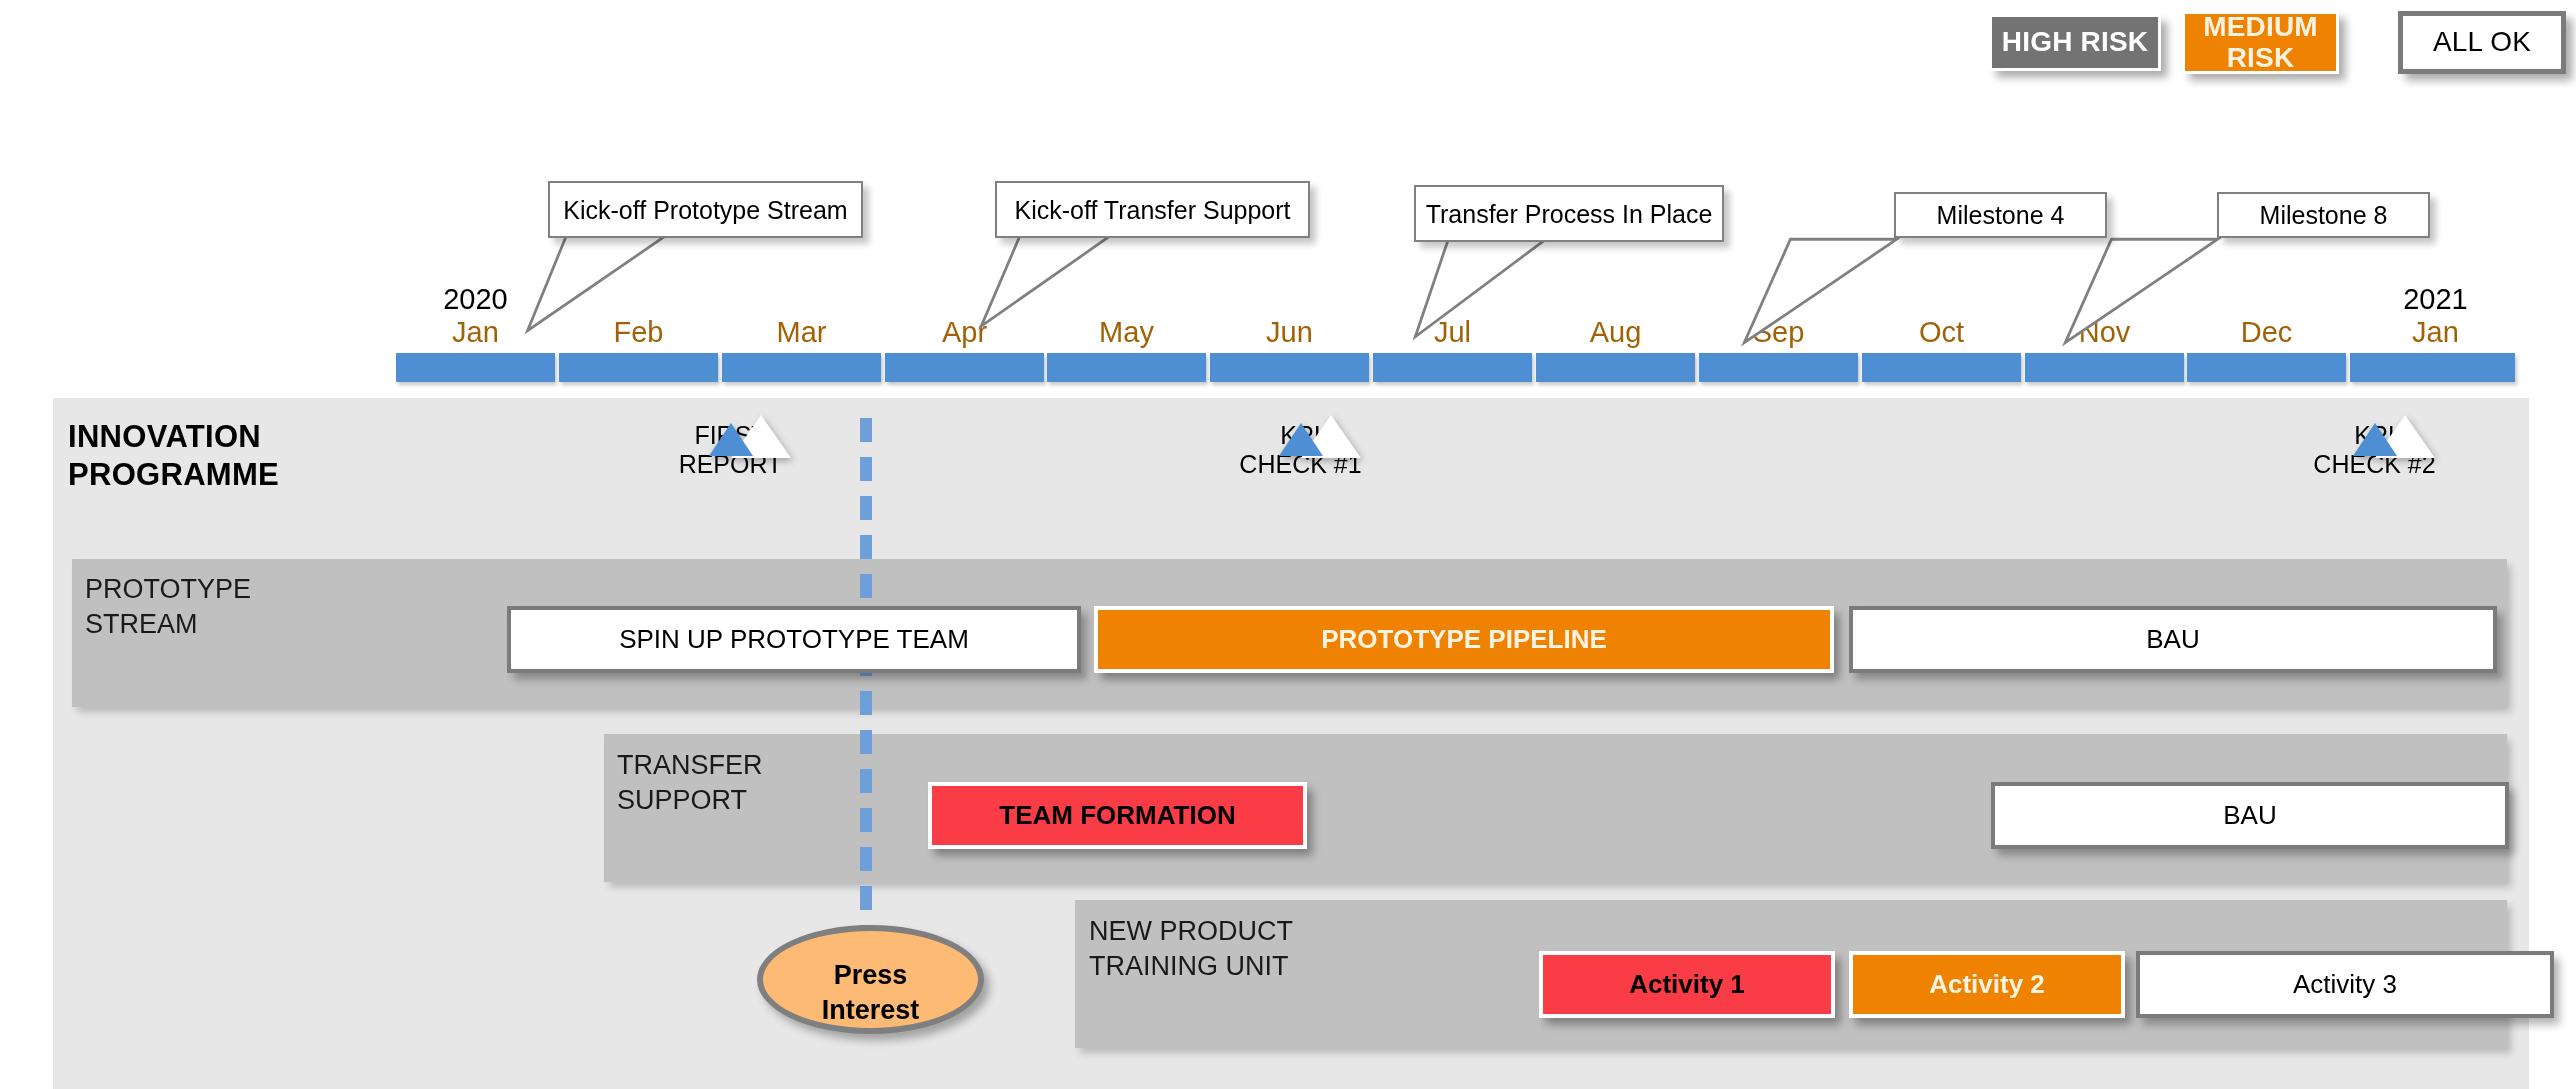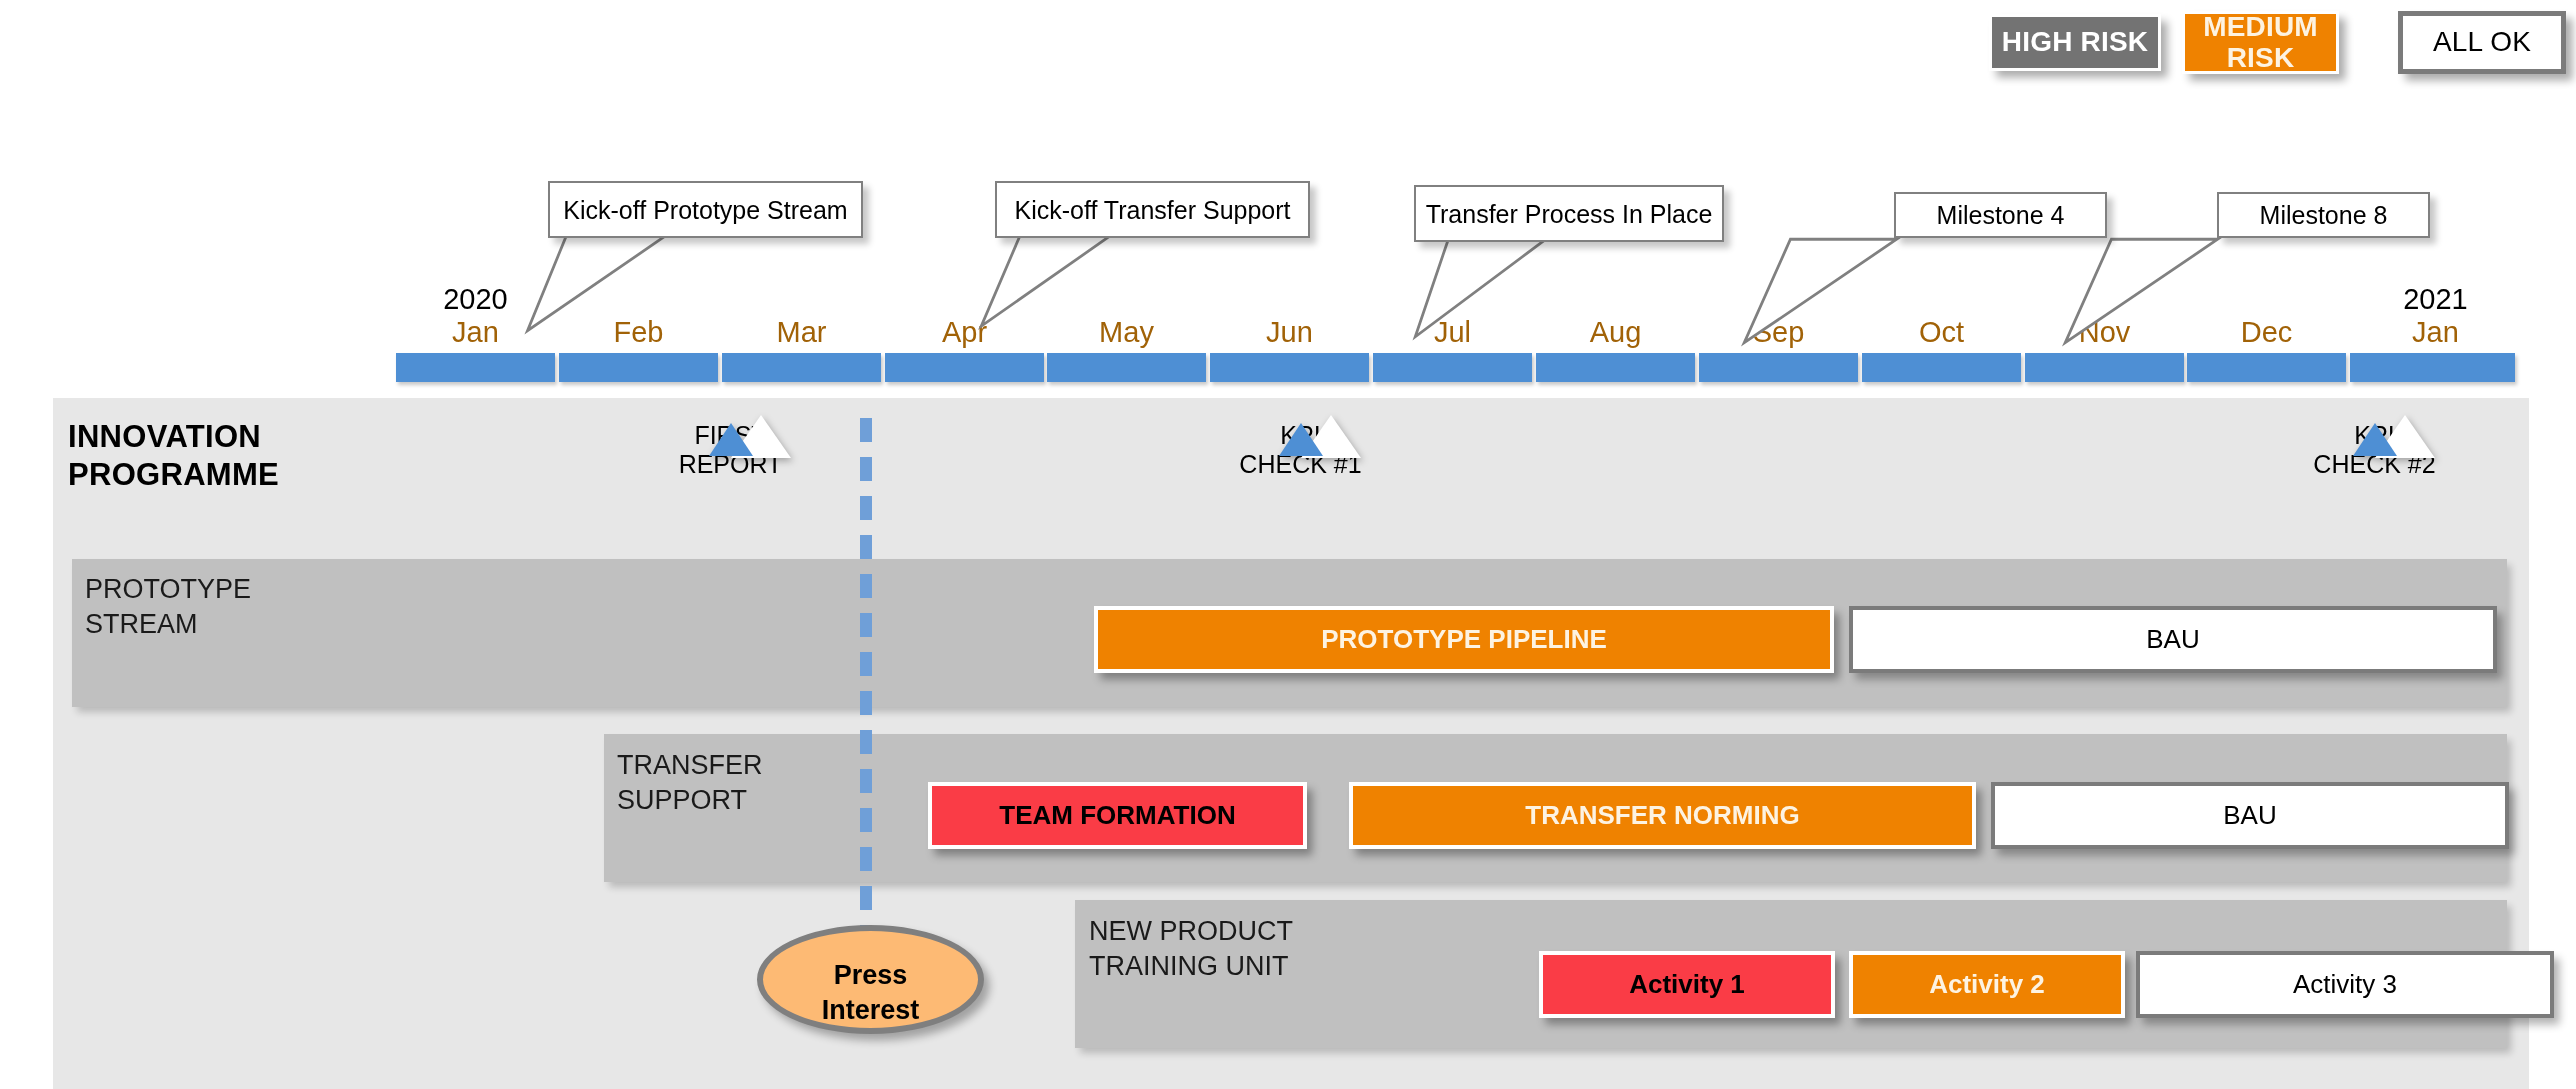--- a/index.html
+++ b/index.html
@@ -346,37 +346,37 @@
         </div>
     </div>
     <div class="ms-label">KPI
 CHECK #2</div>
   </div>
 
   <div class="swimlane" style="left:72px; top:559px; width:2435px; height:148px;"></div>
   <div class="lane-title" style="left:85px; top:572px; width:389px;">PROTOTYPE
 STREAM</div>
 
+  <div class="task t-white" style="left:507px; top:606px; width:574px; height:67px;">
+    <span>SPIN UP PROTOTYPE TEAM</span>
+  </div>
   <div class="task t-orange" style="left:1094px; top:606px; width:740px; height:67px;">
     <span>PROTOTYPE PIPELINE</span>
   </div>
   <div class="task t-white" style="left:1849px; top:606px; width:648px; height:67px;">
     <span>BAU</span>
   </div>
 
   <div class="swimlane" style="left:604px; top:734px; width:1903px; height:148px;"></div>
   <div class="lane-title" style="left:617px; top:748px; width:389px;">TRANSFER
 SUPPORT</div>
 
   <div class="task t-red" style="left:928px; top:782px; width:379px; height:67px;">
     <span>TEAM FORMATION</span>
   </div>
-  <div class="task t-orange" style="left:1349px; top:782px; width:627px; height:67px;">
-    <span>TRANSFER NORMING</span>
-  </div>
   <div class="task t-white" style="left:1991px; top:782px; width:518px; height:67px;">
     <span>BAU</span>
   </div>
 
   <div class="swimlane" style="left:1075px; top:900px; width:1432px; height:148px;"></div>
   <div class="lane-title" style="left:1089px; top:914px; width:426px;">NEW PRODUCT
 TRAINING UNIT</div>
 
   <div class="task t-red" style="left:1539px; top:951px; width:296px; height:67px;">
     <span>Activity 1</span>

